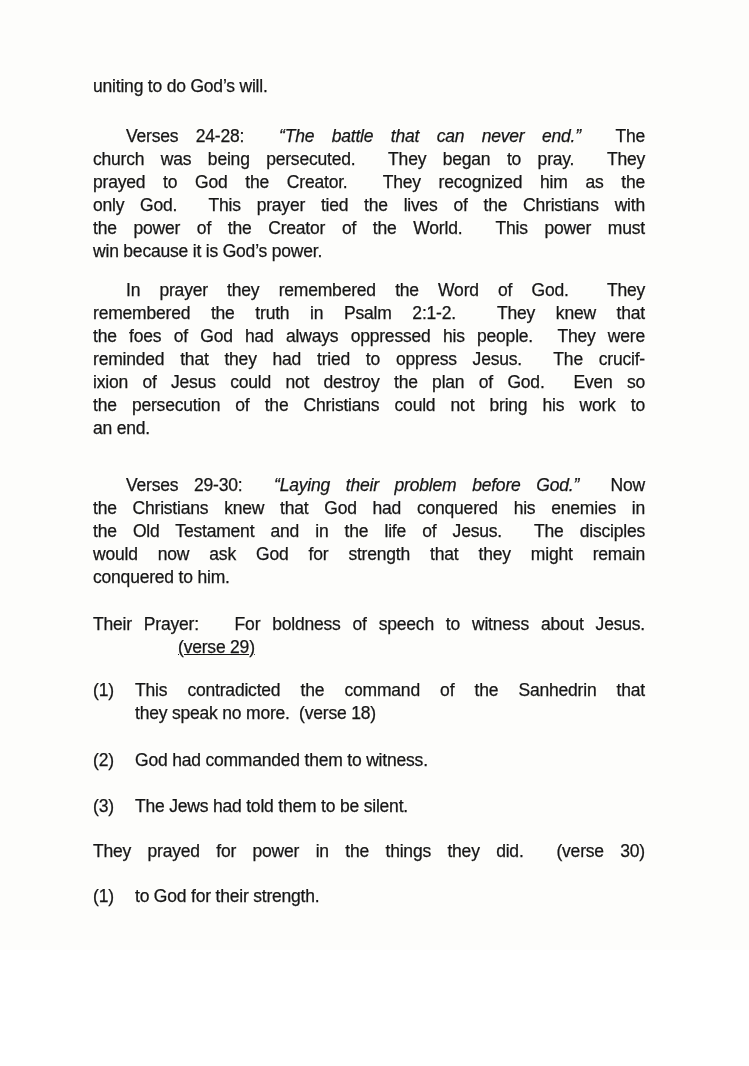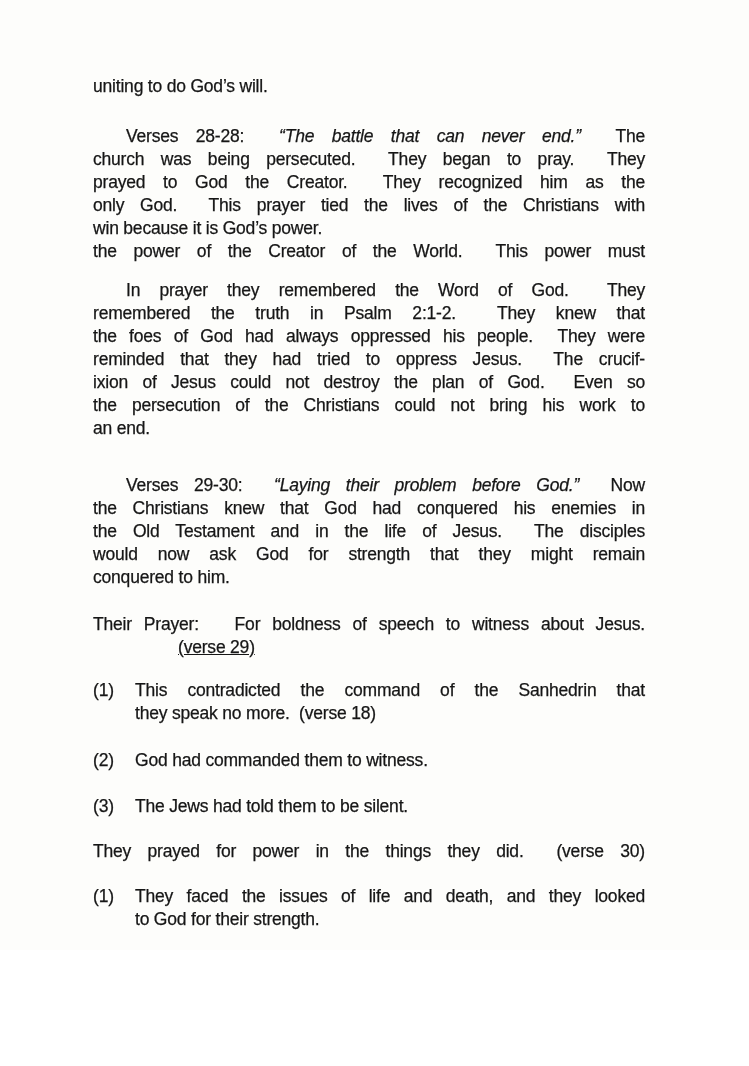--- a/index.html
+++ b/index.html
@@ -60,26 +60,26 @@
 </style>
 </head>
 <body>
 
 <div class="page">
   <div class="blocks">
       <div class="block line">
         <div class="tline"><span>uniting to do God’s will.</span></div>
       </div>
       <div class="block paragraph">
-        <div class="tline just ind"><span>Verses 28-28:  </span><span class="it">“The battle that can never end.”</span><span>  The</span></div>
+        <div class="tline just ind"><span>Verses 24-28:  </span><span class="it">“The battle that can never end.”</span><span>  The</span></div>
         <div class="tline just"><span>church was being persecuted.  They began to pray.  They</span></div>
         <div class="tline just"><span>prayed to God the Creator.  They recognized him as the</span></div>
         <div class="tline just"><span>only God.  This prayer tied the lives of the Christians with</span></div>
+        <div class="tline just"><span>the power of the Creator of the World.  This power must</span></div>
         <div class="tline"><span>win because it is God’s power.</span></div>
-        <div class="tline just"><span>the power of the Creator of the World.  This power must</span></div>
       </div>
       <div class="block paragraph">
         <div class="tline just ind"><span>In prayer they remembered the Word of God.  They</span></div>
         <div class="tline just"><span>remembered the truth in Psalm 2:1-2.  They knew that</span></div>
         <div class="tline just"><span>the foes of God had always oppressed his people.  They were</span></div>
         <div class="tline just"><span>reminded that they had tried to oppress Jesus.  The crucif-</span></div>
         <div class="tline just"><span>ixion of Jesus could not destroy the plan of God.  Even so</span></div>
         <div class="tline just"><span>the persecution of the Christians could not bring his work to</span></div>
         <div class="tline"><span>an end.</span></div>
       </div>
@@ -112,19 +112,18 @@
         <div class="item-text">
           <div class="tline"><span>The Jews had told them to be silent.</span></div>
         </div>
       </div>
       <div class="block line">
         <div class="tline just"><span>They prayed for power in the things they did.  (verse 30)</span></div>
       </div>
       <div class="block numbered">
         <div class="marker">(1)</div>
         <div class="item-text">
-          <div class="tline just"><span>They faced the issues of life and death, and they looked</span></div>
           <div class="tline"><span>to God for their strength.</span></div>
         </div>
       </div>
     </div>
   <div class="page-number">25</div>
 </div>
 
 </body></html>

